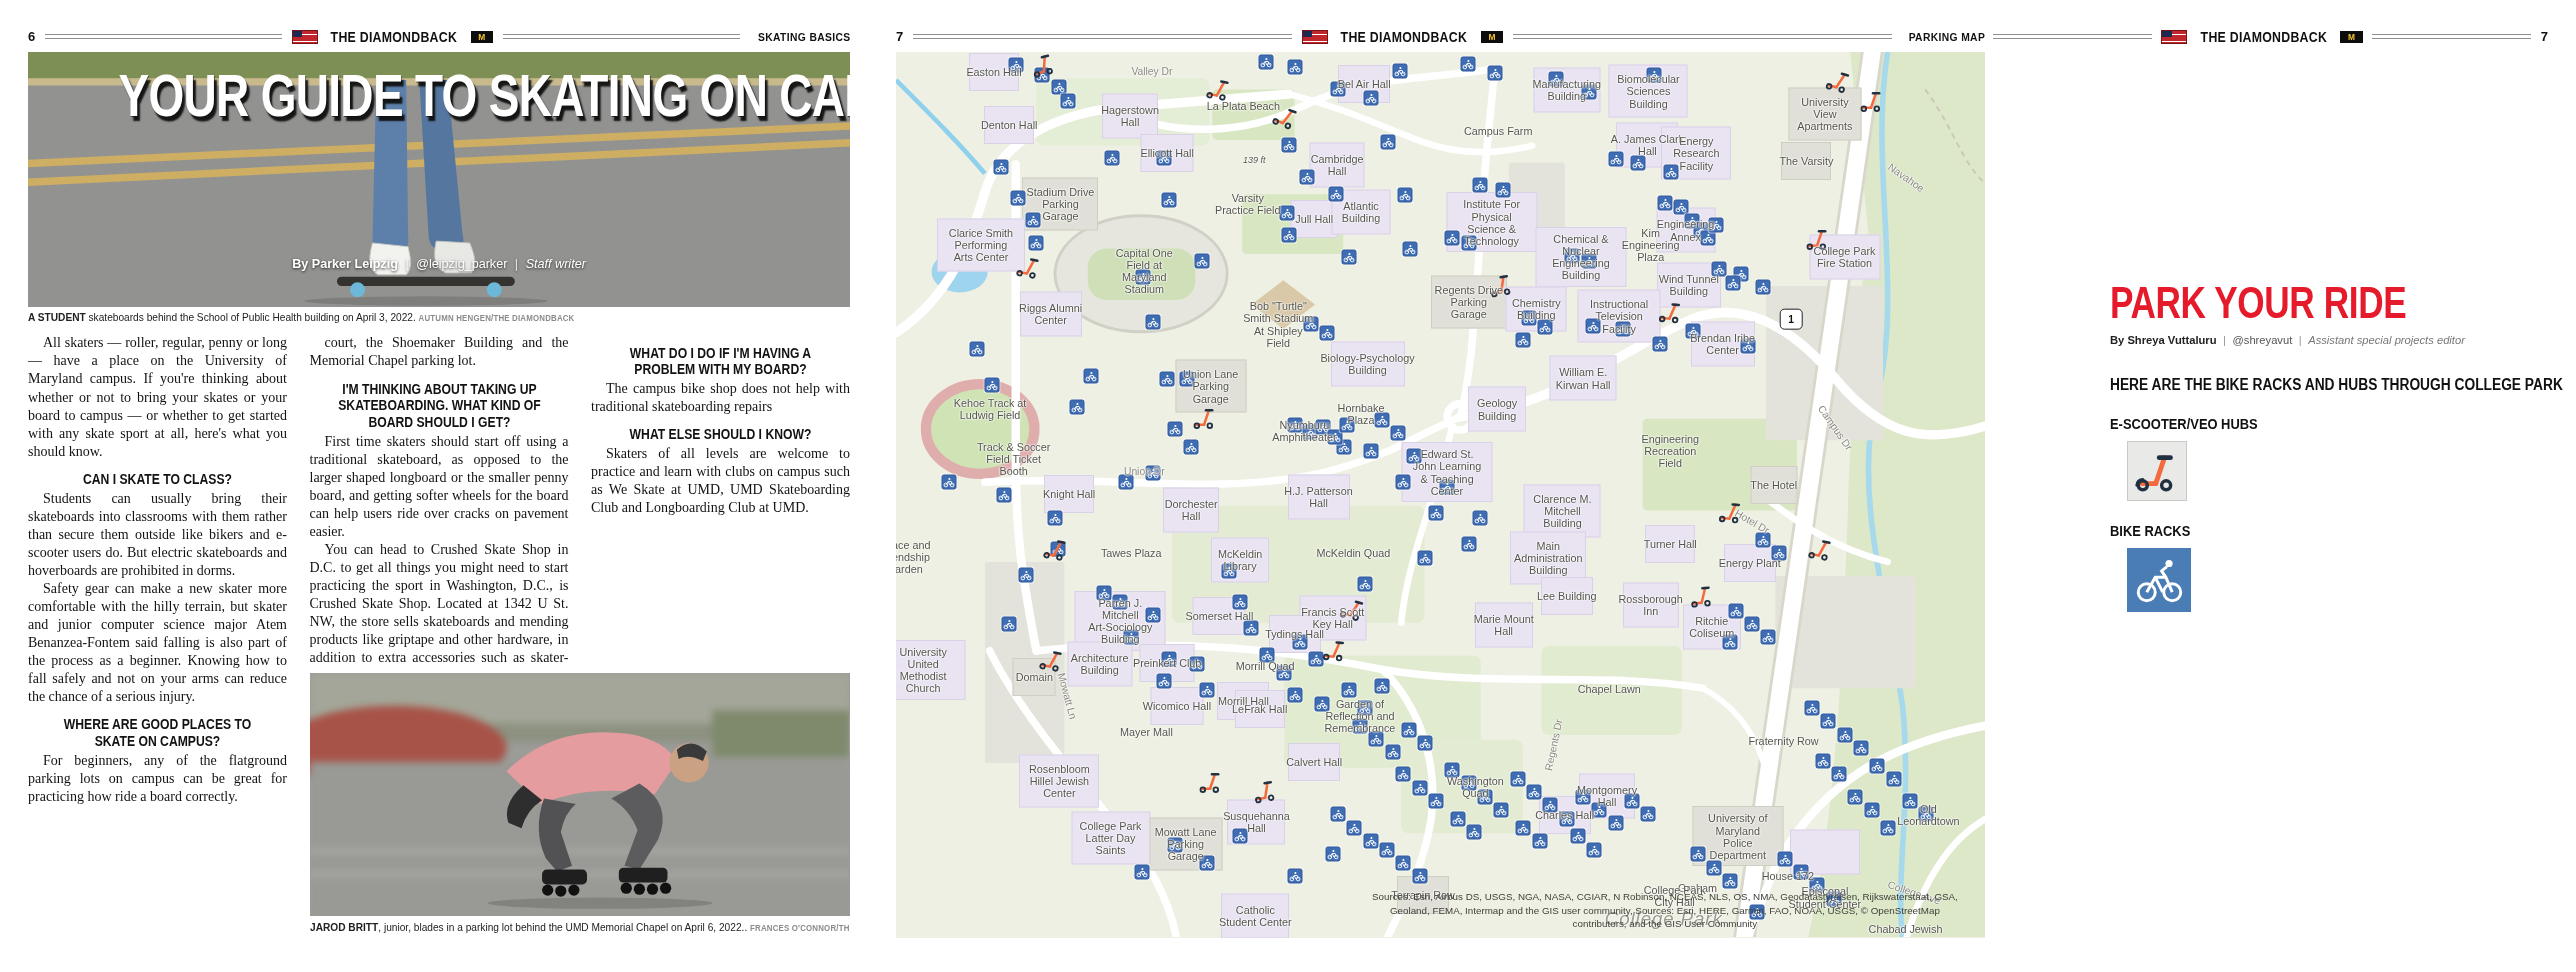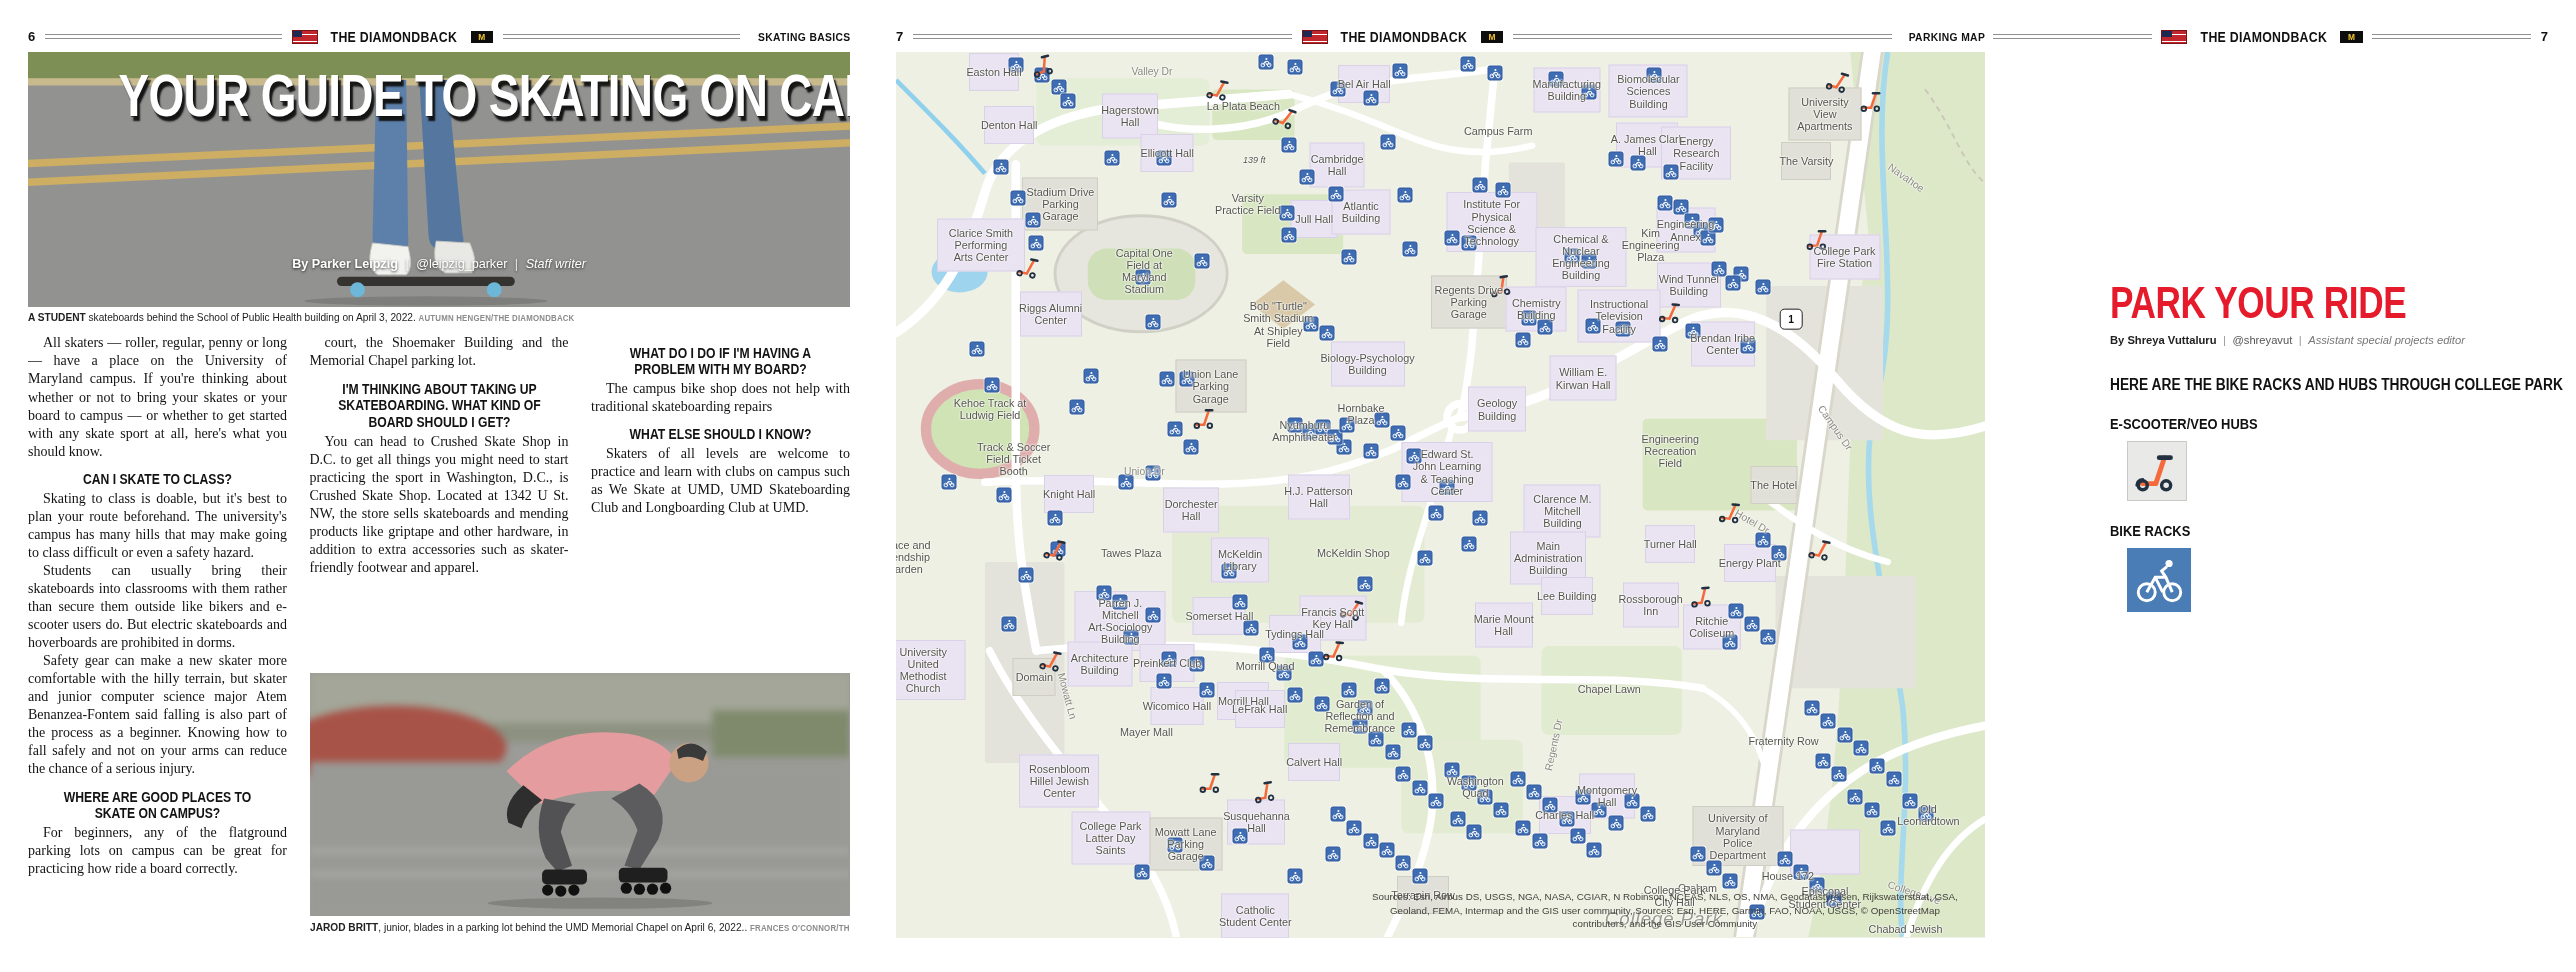--- a/index.html
+++ b/index.html
@@ -117,31 +117,31 @@
   </div>
 
   <div class="cap">
     <span class="lead">A STUDENT</span><span> skateboards behind the School of Public Health building on April 3, 2022. </span><span class="credit">AUTUMN HENGEN/THE DIAMONDBACK</span>
   </div>
 
   <div class="cols">
     <div class="colnarrow colbody">
         <p>All skaters — roller, regular, penny or long — have a place on the University of Maryland campus. If you're thinking about whether or not to bring your skates or your board to campus — or whether to get started with any skate sport at all, here's what you should know.</p>
         <h3>CAN I SKATE TO CLASS?</h3>
-        <p>Skating to class is doable, but it's best to plan your route beforehand. The university's campus has many hills that may make going to class difficult or even a safety hazard.</p>
         <p>Students can usually bring their skateboards into classrooms with them rather than secure them outside like bikers and e-scooter users do. But electric skateboards and hoverboards are prohibited in dorms.</p>
         <p>Safety gear can make a new skater more comfortable with the hilly terrain, but skater and junior computer science major Atem Benanzea-Fontem said falling is also part of the process as a beginner. Knowing how to fall safely and not on your arms can reduce the chance of a serious injury.</p>
         <h3>WHERE ARE GOOD PLACES TO SKATE ON CAMPUS?</h3>
         <p>For beginners, any of the flatground parking lots on campus can be great for practicing how ride a board correctly.</p>
       </div>
     <div class="rightarea">
       <div class="textrow">
         <div class="c colbody">
             <p>court, the Shoemaker Building and the Memorial Chapel parking lot.</p>
             <h3>I'M THINKING ABOUT TAKING UP SKATEBOARDING. WHAT KIND OF BOARD SHOULD I GET?</h3>
+            <p>First time skaters should start off using a traditional skateboard, as opposed to the larger shaped longboard or the smaller penny board, and getting softer wheels for the board can help users ride over cracks on pavement easier.</p>
             <p>You can head to Crushed Skate Shop in D.C. to get all things you might need to start practicing the sport in Washington, D.C., is Crushed Skate Shop. Located at 1342 U St. NW, the store sells skateboards and mending products like griptape and other hardware, in addition to extra accessories such as skater-friendly footwear and apparel.</p>
           </div>
         <div class="c colbody">
             <h3>WHAT DO I DO IF I'M HAVING A PROBLEM WITH MY BOARD?</h3>
             <p>The campus bike shop does not help with traditional skateboarding repairs</p>
             <h3>WHAT ELSE SHOULD I KNOW?</h3>
             <p>Skaters of all levels are welcome to practice and learn with clubs on campus such as We Skate at UMD, UMD Skateboarding Club and Longboarding Club at UMD.</p>
           </div>
       </div>
       <div class="photo2">
@@ -2447,21 +2447,21 @@
 Hall</div>
       <div class="mlabel" style="left: 61.2%; top: 51.9%; transform: translate(-50%, -50%) rotate(0deg);">Clarence M.
 Mitchell
 Building</div>
       <div class="mlabel" style="left: 80.6%; top: 48.9%; transform: translate(-50%, -50%) rotate(0deg);">The Hotel</div>
       <div class="mlabel road" style="left: 86.2%; top: 42.5%; transform: translate(-50%, -50%) rotate(55deg);">Campus Dr</div>
       <div class="mlabel road" style="left: 92.7%; top: 14.3%; transform: translate(-50%, -50%) rotate(35deg);">Navahoe</div>
       <div class="mlabel" style="left: 21.6%; top: 56.6%; transform: translate(-50%, -50%) rotate(0deg);">Tawes Plaza</div>
       <div class="mlabel" style="left: 31.6%; top: 57.4%; transform: translate(-50%, -50%) rotate(0deg);">McKeldin
 Library</div>
-      <div class="mlabel" style="left: 42%; top: 56.6%; transform: translate(-50%, -50%) rotate(0deg);">McKeldin Shop</div>
+      <div class="mlabel" style="left: 42%; top: 56.6%; transform: translate(-50%, -50%) rotate(0deg);">McKeldin Quad</div>
       <div class="mlabel" style="left: 59.9%; top: 57.2%; transform: translate(-50%, -50%) rotate(0deg);">Main
 Administration
 Building</div>
       <div class="mlabel" style="left: 71.1%; top: 55.6%; transform: translate(-50%, -50%) rotate(0deg);">Turner Hall</div>
       <div class="mlabel" style="left: 78.4%; top: 57.7%; transform: translate(-50%, -50%) rotate(0deg);">Energy Plant</div>
       <div class="mlabel road" style="left: 78.6%; top: 53.1%; transform: translate(-50%, -50%) rotate(30deg);">Hotel Dr</div>
       <div class="mlabel" style="left: 20.6%; top: 64.3%; transform: translate(-50%, -50%) rotate(0deg);">Parren J.
 Mitchell
 Art-Sociology
 Building</div>

